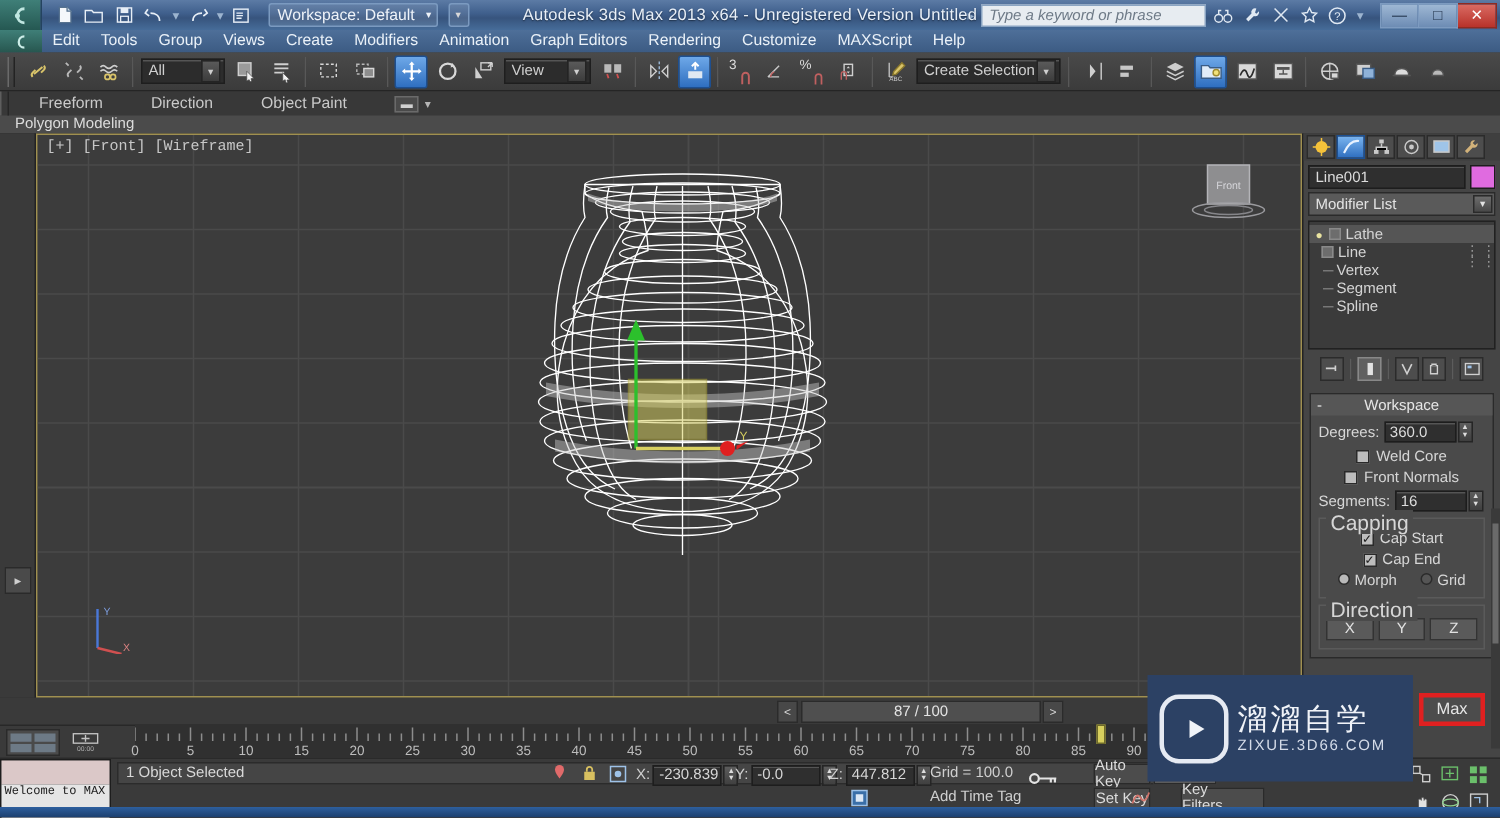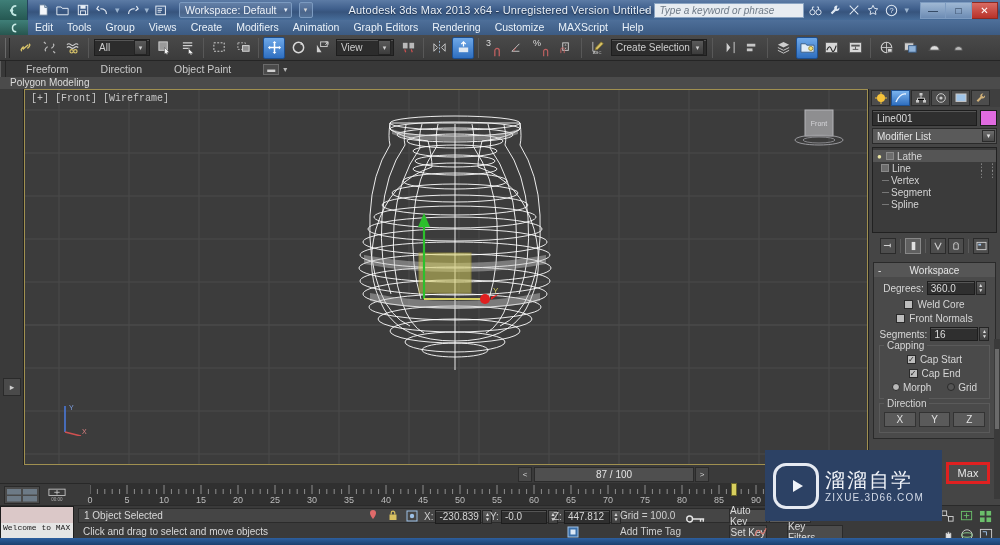--- a/index.html
+++ b/index.html
@@ -116,32 +116,32 @@
   .stackbtns{ display:flex; align-items:center; justify-content:center; gap:2px; height:20px; margin-top:3px; }
   .sb{ width:16px; height:16px; background:#4d4d4d; border:1px solid #2b2b2b; display:flex;
     align-items:center; justify-content:center; font-size:9px; color:#d0d0d0; }
   .sb.sel{ background:#606060; border-color:#888; }
   .vsep{ width:1px; height:14px; background:#2b2b2b; border-right:1px solid #5c5c5c; margin:0 2px; }
   .roll{ margin:6px 4px 0 4px; border:1px solid #2a2a2a; background:#4a4a4a; }
   .rollhdr{ height:14px; background:#565656; display:flex; align-items:center; justify-content:center;
     font-size:10px; color:#e6e6e6; position:relative; }
   .rollhdr .mn{ position:absolute; left:4px; }
   .rbody{ padding:4px 5px 5px 5px; }
-  .prow{ display:flex; align-items:center; justify-content:center; margin-bottom:4px; font-size:10px; color:#d6d6d6; }
+  .prow{ display:flex; align-items:center; justify-content:flex-start; margin-bottom:4px; font-size:10px; color:#d6d6d6; }
   .plabel{ margin-right:3px; }
   .spin{ width:48px; height:14px; background:#2f2f2f; border:1px solid #1d1d1d; color:#dcdcdc;
     font-size:10px; padding-left:3px; display:flex; align-items:center; box-shadow:inset 0 1px 0 #555; }
   .arrows{ width:10px; height:14px; background:linear-gradient(180deg,#5d5d5d,#3f3f3f);
     border:1px solid #252525; margin-left:1px; display:flex; flex-direction:column;
     align-items:center; justify-content:center; font-size:5px; line-height:5px; color:#ddd; }
   .cbrow{ display:flex; align-items:center; justify-content:center; font-size:10px; color:#d6d6d6; margin-bottom:3px; }
   .cb{ width:9px; height:9px; border:1px solid #2a2a2a; background:#bdbdbd; margin-right:4px;
     display:inline-flex; align-items:center; justify-content:center; color:#1a1a1a; font-size:8px; line-height:8px; }
   .group{ margin-top:4px; border:1px solid #5a5a5a; padding:8px 4px 5px 4px; position:relative; }
-  .glabel{ position:absolute; left:4px; top:-6px; background:#4a4a4a; padding:0 3px; font-size:10px; color:#d6d6d6; }
+  .glabel{ position:absolute; left:4px; top:-6px; background:#4a4a4a; padding:0 3px; font-size:14px; color:#d6d6d6; }
   .radrow{ display:flex; align-items:center; justify-content:space-around; font-size:10px; color:#d6d6d6; }
   .rd{ width:8px; height:8px; border-radius:50%; border:1px solid #2a2a2a; background:#b9b9b9;
     margin-right:3px; display:inline-block; position:relative; }
   .rd.off{ background:#555; }
   .dirrow{ display:flex; justify-content:space-around; gap:3px; }
   .dbtn{ flex:1; height:15px; background:#5a5a5a; border:1px solid #333; display:flex;
     align-items:center; justify-content:center; font-size:10px; color:#e2e2e2; }
   .cpscroll{ position:absolute; right:0; top:250px; width:6px; height:160px; background:#3a3a3a; }
   .cpscroll i{ position:absolute; left:1px; top:10px; width:4px; height:80px; background:#6a6a6a; display:block; }
 
@@ -946,21 +946,20 @@
     <div class="playhead" style="left:641px"></div>
   </div>
 
   <div class="statuswrap">
     <div class="listener">
       <div class="top"></div>
       <div class="bot">Welcome to MAX</div>
     </div>
 
     <div class="statfield" style="left:78px; top:2px; width:700px;">1 Object Selected</div>
-    <div class="statfield" style="left:78px; top:18px; width:700px; background:#3a3a3a; border:none">Click and drag to select and move objects</div>
 
     <div style="position:absolute;left:366px;top:3px;width:14px;height:13px;display:flex;align-items:center;justify-content:center">
       <svg width="10" height="12" viewBox="0 0 10 12">
           <path d="M5 0a3 3 0 00-3 3c0 2.4 3 6 3 6s3-3.6 3-6a3 3 0 00-3-3z" fill="#e06a6a"></path>
         </svg>
     </div>
     <div style="position:absolute;left:386px;top:3px;width:14px;height:13px;display:flex;align-items:center;justify-content:center">
       <svg width="10" height="11" viewBox="0 0 10 11">
           <rect x="1.5" y="4.5" width="7" height="5.5" fill="#d8c060"></rect>
           <path d="M3.2 4.5V3a1.8 1.8 0 013.6 0v1.5" stroke="#d8c060" stroke-width="1.2" fill="none"></path>

